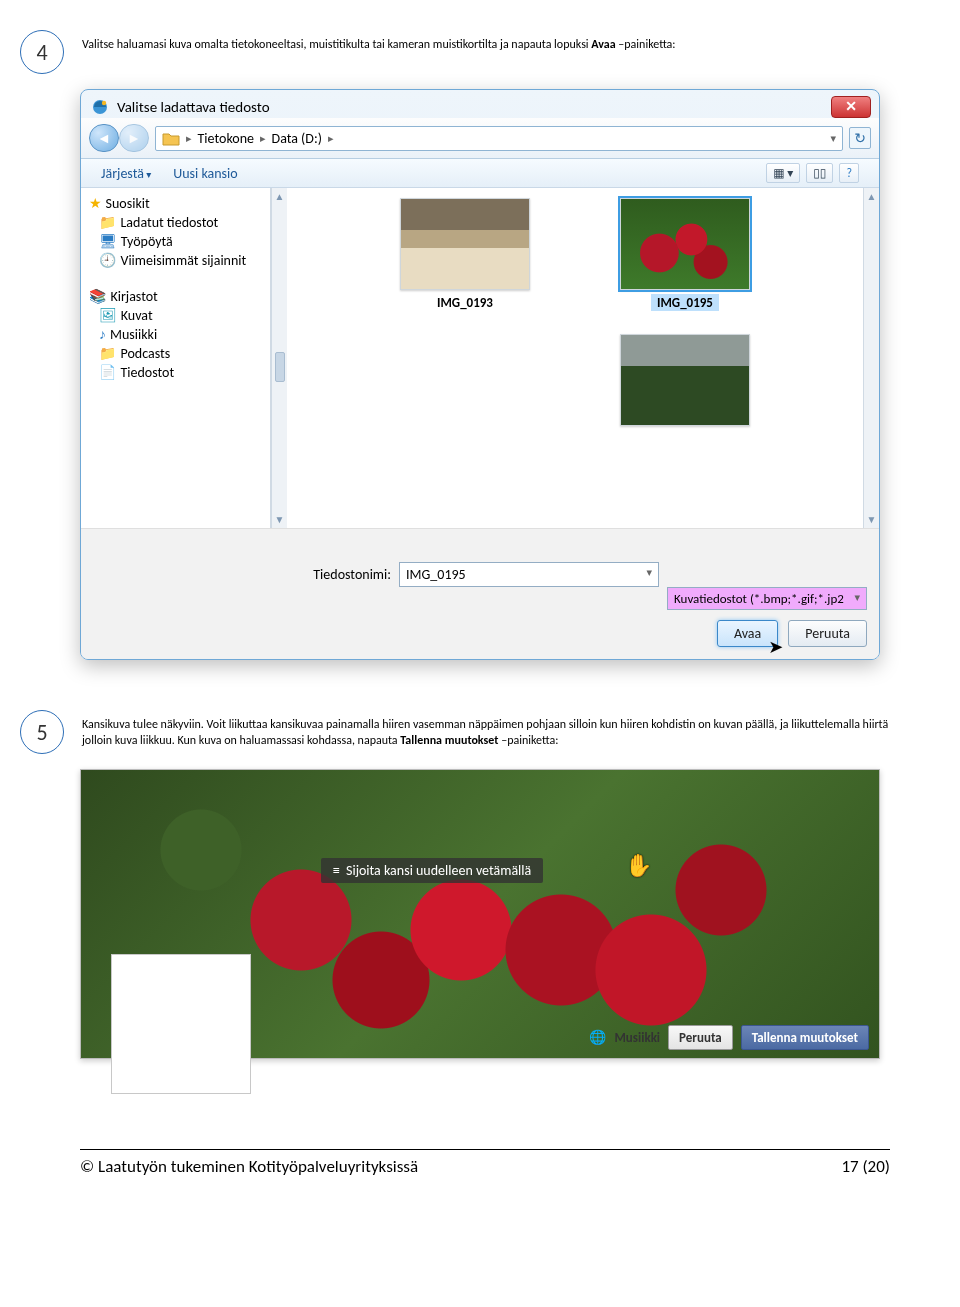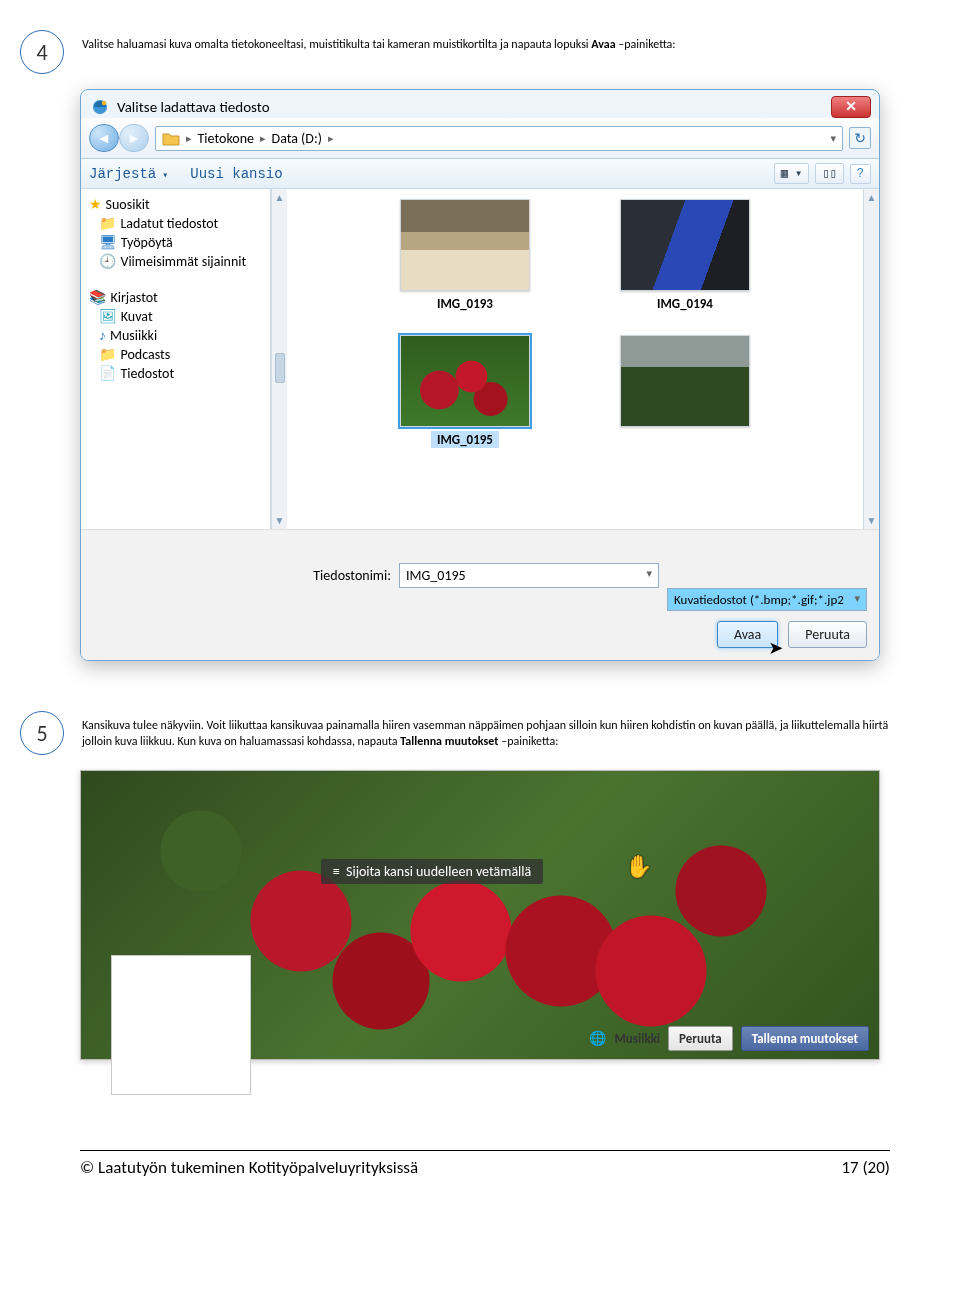--- a/index.html
+++ b/index.html
@@ -70,23 +70,22 @@
     border-radius:2px; color:#2f6fa8;
   }
   .search {
     width: 220px; background:#fff; border:1px solid #8fb4d3;
     padding:3px 6px; color:#777; font-style:italic; display:flex;
     align-items:center;justify-content:space-between; border-radius:2px;
   }
   .mag { color:#2f6fa8; font-style:normal; }
   .toolbar {
     display:flex; align-items:center; justify-content:space-between;
-    padding:4px 8px; background:linear-gradient(#f6fbff,#e5eff8);
+    padding:4px 20px; background:linear-gradient(#f6fbff,#e5eff8);
     border-bottom:1px solid #c9d8e7;
-    font-family:Liberation Mono, monospace;
   }
   .tool-left { display:flex; gap:22px; color:#1f5a99; }
   .tool-drop::after{content:" ▾"; font-size:10px;}
   .tool-right { display:flex; gap:6px; align-items:center; }
   .view-btn, .preview-btn, .help-btn {
     padding:2px 6px; border:1px solid #c0d2e4; background:linear-gradient(#fff,#e7eff7);
     border-radius:2px; font-size:12px; color:#345;
   }
   .body-area { display:flex; background:#fff; height: 340px; }
   .tree {
@@ -130,21 +129,21 @@
   .pic-sky{background:linear-gradient(#7c6f5a 0 35%,#b8a683 35% 55%,#e8dcc2 55% 100%);}
   .pic-shoe{background:linear-gradient(110deg,#2a2e36 0 40%,#2948b5 40% 70%,#1d1f24 70% 100%);}
   .pic-berry{background:radial-gradient(circle at 30% 60%,#b51729 0 18%,transparent 19%),radial-gradient(circle at 55% 45%,#c2182a 0 18%,transparent 19%),radial-gradient(circle at 70% 70%,#a3121f 0 15%,transparent 16%),linear-gradient(#2f5c1e,#3e7a2a);}
   .pic-lake{background:linear-gradient(#bfc8c9 0 40%,#23351c 40% 65%,#4a5952 65% 100%);}
   .pic-forest{background:linear-gradient(#8f9a96 0 35%,#2d4a23 35% 100%);}
   .main-scroll { width:16px; background:#eef2f6; border-left:1px solid #d0dae4;
     display:flex;flex-direction:column;align-items:center;justify-content:space-between;padding:2px 0;}
   .fn-row { display:flex; align-items:center; gap:8px; padding:10px 12px; background:#f2f2f2; border-top:1px solid #dfdfdf;}
   .fn-label{color:#000000;font-size:14px; margin-left:auto;}
   .fn-input{width:260px;background:#fff;border:1px solid #94adc4;padding:3px 6px;font-size:14px;display:flex;justify-content:space-between;}
-  .type-select{width:200px;background:#7dd3fc;border:1px solid #94adc4;padding:3px 6px;font-size:13px;display:flex;justify-content:space-between;margin-top:48px;}
+  .type-select{width:200px;background:#f0abfc;border:1px solid #94adc4;padding:3px 6px;font-size:13px;display:flex;justify-content:space-between;margin-top:48px;}
   .dlg-buttons{display:flex;justify-content:flex-end;gap:10px;padding:0 12px 12px 12px;background:#f2f2f2;}
   .btn {
     padding:4px 16px;border:1px solid #8fa8be;background:linear-gradient(#fdfdfd,#e4ebf2);
     border-radius:3px;font-size:14px;color:#222;
   }
   .btn.primary{border-color:#3b88c9;background:linear-gradient(#eaf5ff,#c9e4fb);box-shadow:0 0 4px #8cc6f5; position:relative;}
   .cursor{position:absolute;right:-6px;bottom:-12px;font-size:18px;color:#000;pointer-events:none}
 
   
   .cover {
@@ -299,24 +298,20 @@
       <span class="sb-thumb"></span>
       <span class="sb-arrow">▼</span>
     </div>
 
     <div class="main-pane">
       <div class="thumbs">
         <div class="thumb">
           <div class="pic-box pic-sky"></div>
           <span class="cap">IMG_0193</span>
         </div>
-        <div class="thumb">
-          <div class="pic-box pic-shoe"></div>
-          <span class="cap">IMG_0194</span>
-        </div>
         <div class="thumb selected">
           <div class="pic-box pic-berry"></div>
           <span class="cap">IMG_0195</span>
         </div>
         <div class="thumb" style="grid-column:2">
           <div class="pic-box pic-forest"></div>
         </div>
       </div>
       <div class="main-scroll">
         <span class="sb-arrow">▲</span>

